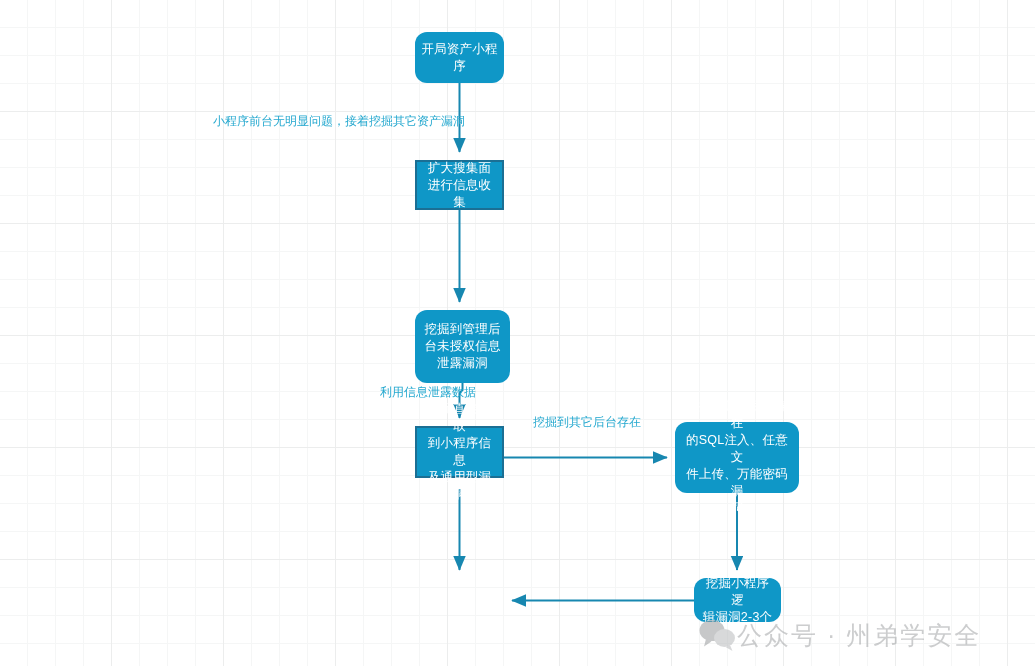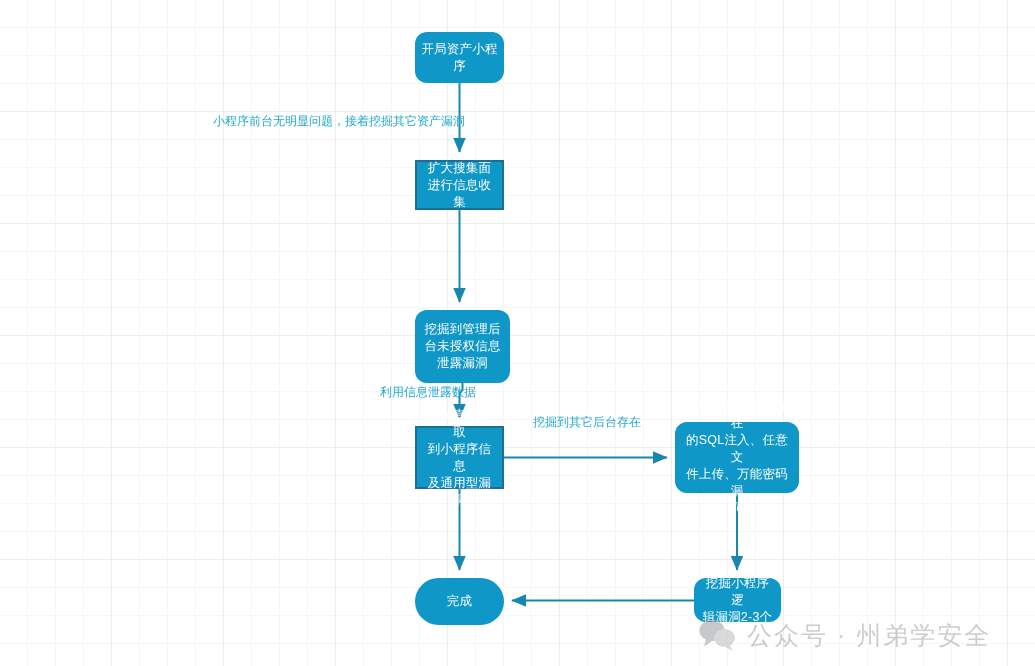--- a/index.html
+++ b/index.html
@@ -74,21 +74,20 @@
     font-size: 12px;
     line-height: 15px;
     white-space: nowrap;
     font-family: "Liberation Sans", "DejaVu Sans", sans-serif;
   }
 
   #watermark {
     position: absolute;
     display: flex;
     align-items: center;
-    gap: 10px;
     opacity: 0.55;
     user-select: none;
   }
   #watermark .wm-text {
     color: #a3a5a7;
     font-size: 25px;
     line-height: 30px;
     letter-spacing: 2px;
     font-family: "Liberation Sans", "DejaVu Sans", sans-serif;
   }
@@ -130,33 +129,32 @@
 
   <div class="node node-fill node-rect" style="left:415px; top:160px; width:89px; height:50px;">扩大搜集面
 进行信息收集</div>
 
   <div class="node node-fill node-round" style="left:415px; top:32px; width:89px; height:51px;">开局资产小程序</div>
 
   <div class="node node-fill node-round" style="left:415px; top:310px; width:95px; height:73px;">挖掘到管理后
 台未授权信息
 泄露漏洞</div>
 
-  <div class="node node-fill node-rect" style="left:415px; top:426px; width:89px; height:63px;">从而直接获取
+  <div class="node node-fill node-rect" style="left:415px; top:426px; width:89px; height:52px;">从而直接获取
 到小程序信息
 及通用型漏洞</div>
 
   <div class="node node-fill node-round" style="left:675px; top:422px; width:124px; height:71px;">挖掘到其它后台存在
 的SQL注入、任意文
 件上传、万能密码漏
 洞</div>
 
   <div class="node node-fill node-round" style="left:694px; top:578px; width:87px; height:44px;">挖掘小程序逻
 辑漏洞2-3个</div>
 
-  <div class="node node-fill node-pill" style="left:415px; top:578px; width:89px; height:47px;">完成</div>
 
   <div class="edge-label" style="left:213px; top:114px;">小程序前台无明显问题，接着挖掘其它资产漏洞</div>
 
   <div class="edge-label" style="left:380px; top:385px;">利用信息泄露数据</div>
 
   <div class="edge-label" style="left:533px; top:415px;">挖掘到其它后台存在</div>
 
   <div id="watermark" style="left:697px; top:618px;">
     <span class="wm-icon">
       <svg width="40" height="34" viewBox="0 0 40 34" xmlns="http://www.w3.org/2000/svg">

